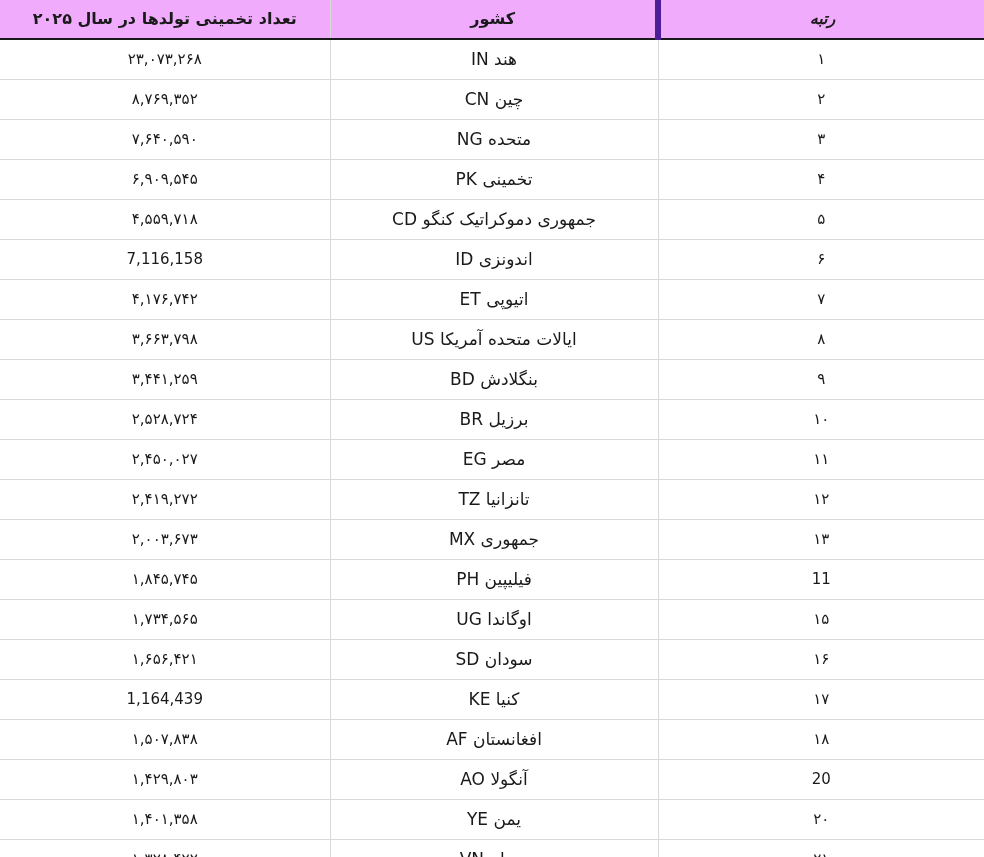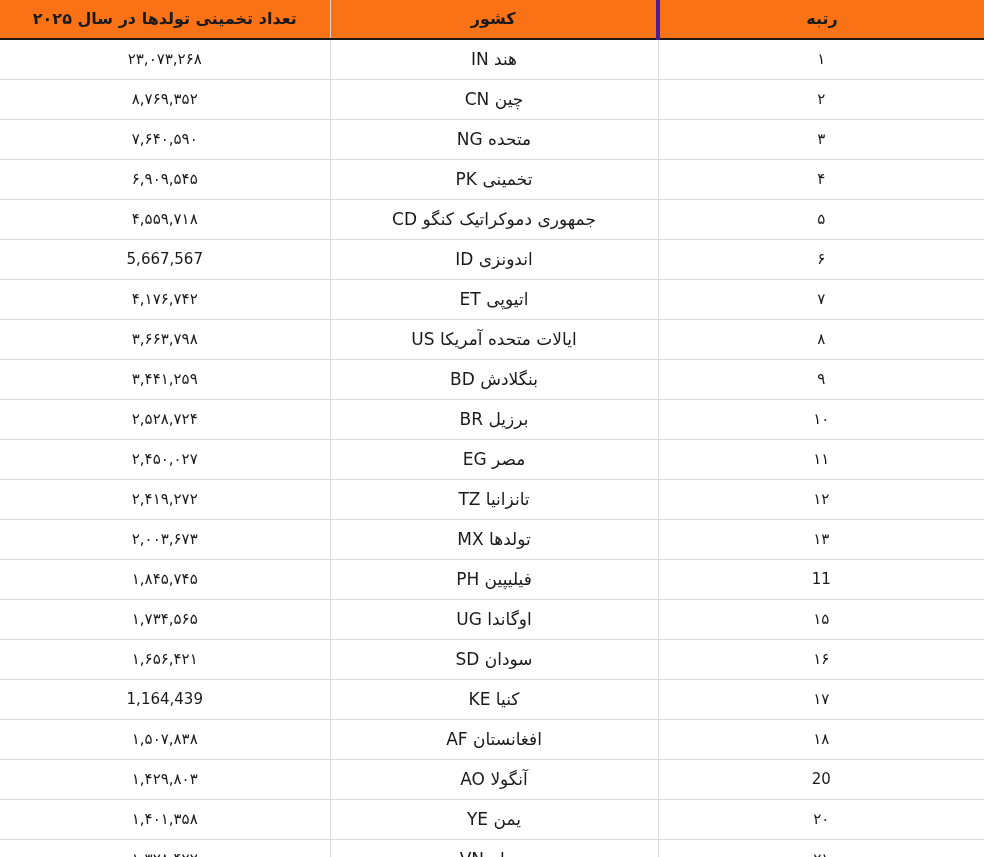--- a/index.html
+++ b/index.html
@@ -36,23 +36,23 @@
     line-height: 39px;
     white-space: nowrap;
   }
   table.births-table thead th {
     font-weight: bold;
     font-size: 16px;
     height: 38px;
     line-height: 38px;
     border-top: none;
     border-bottom: 2px solid #1a1a1a;
-    background: #f97316;
+    background: #f0abfc;
   }
-  table.births-table thead th.col-h-rank { border-left: 4px solid #4c1d95; }
+  table.births-table thead th.col-h-rank { border-left: 6px solid #4c1d95; font-style: italic; }
   table.births-table tbody tr:first-child td { border-top: none; }
   table.births-table tbody td.cell-rank { font-size: 15px; }
   table.births-table tbody td.cell-country { font-size: 17px; }
   table.births-table tbody td.cell-births { font-size: 15px; }
   table.births-table tr td:first-child,
   table.births-table tr th:first-child { border-right: none; }
   table.births-table tr td:last-child,
   table.births-table tr th:last-child { border-left: none; }
 </style>
 </head>
@@ -93,21 +93,21 @@
         <td class="cell-births">۶,۹۰۹,۵۴۵</td>
       </tr>
       <tr>
         <td class="cell-rank">۵</td>
         <td class="cell-country">جمهوری دموکراتیک کنگو CD</td>
         <td class="cell-births">۴,۵۵۹,۷۱۸</td>
       </tr>
       <tr>
         <td class="cell-rank">۶</td>
         <td class="cell-country">اندونزی ID</td>
-        <td class="cell-births">5,667,567</td>
+        <td class="cell-births">7,116,158</td>
       </tr>
       <tr>
         <td class="cell-rank">۷</td>
         <td class="cell-country">اتیوپی ET</td>
         <td class="cell-births">۴,۱۷۶,۷۴۲</td>
       </tr>
       <tr>
         <td class="cell-rank">۸</td>
         <td class="cell-country">ایالات متحده آمریکا US</td>
         <td class="cell-births">۳,۶۶۳,۷۹۸</td>
@@ -127,21 +127,21 @@
         <td class="cell-country">مصر EG</td>
         <td class="cell-births">۲,۴۵۰,۰۲۷</td>
       </tr>
       <tr>
         <td class="cell-rank">۱۲</td>
         <td class="cell-country">تانزانیا TZ</td>
         <td class="cell-births">۲,۴۱۹,۲۷۲</td>
       </tr>
       <tr>
         <td class="cell-rank">۱۳</td>
-        <td class="cell-country">تولدها MX</td>
+        <td class="cell-country">جمهوری MX</td>
         <td class="cell-births">۲,۰۰۳,۶۷۳</td>
       </tr>
       <tr>
         <td class="cell-rank">11</td>
         <td class="cell-country">فیلیپین PH</td>
         <td class="cell-births">۱,۸۴۵,۷۴۵</td>
       </tr>
       <tr>
         <td class="cell-rank">۱۵</td>
         <td class="cell-country">اوگاندا UG</td>

